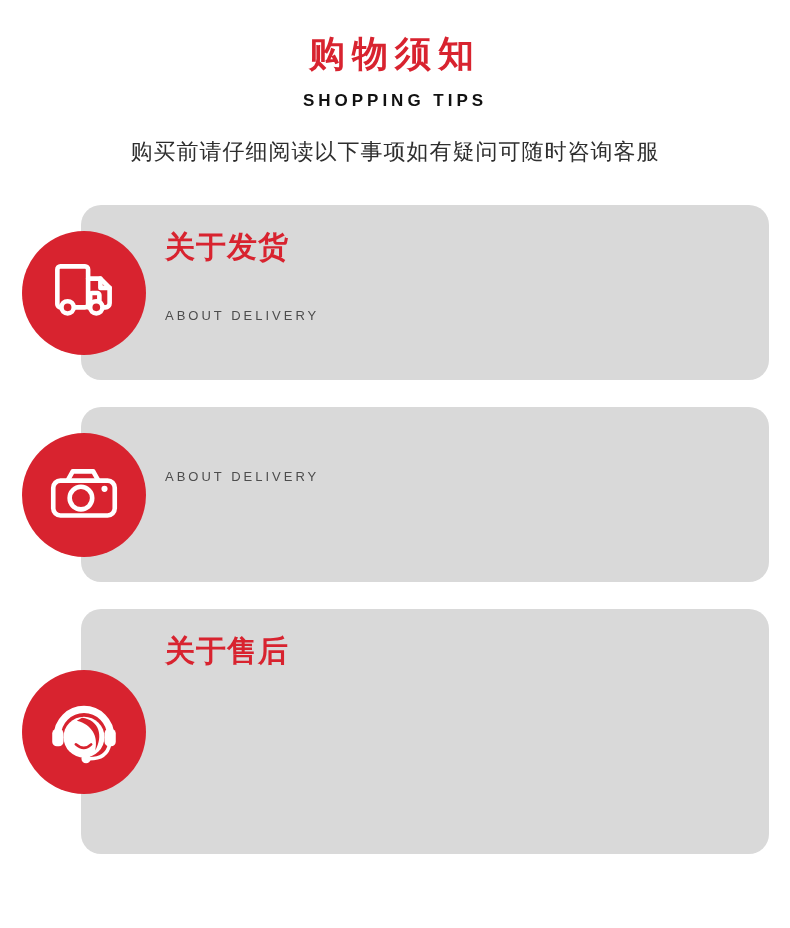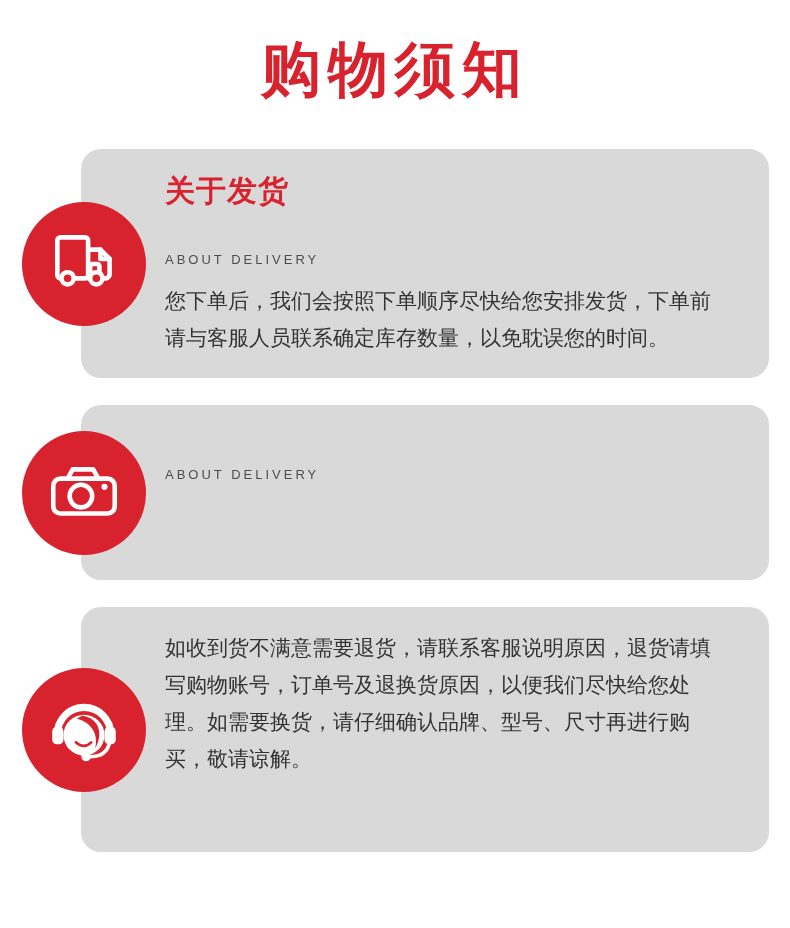--- a/index.html
+++ b/index.html
@@ -10,21 +10,21 @@
   *{box-sizing:border-box;}
   html,body{margin:0;padding:0;}
   body{
     width:790px;height:928px;background:#ffffff;
     font-family:"Liberation Sans","DejaVu Sans",sans-serif;
   }
   .page{position:relative;width:790px;height:928px;background:#fff;overflow:hidden;}
 
   .main-title{
     margin:30px 0 0 0;text-align:center;
-    color:var(--red);font-size:60px;font-weight:bold;letter-spacing:7px;
+    color:var(--red);font-size:36px;font-weight:bold;letter-spacing:7px;
   }
   .main-subtitle{
     margin-top:12px;text-align:center;
     color:#111;font-size:17px;font-weight:bold;letter-spacing:4px;
   }
   .intro{
     margin:26px 0 0 0;text-align:center;
     color:#2e2e2e;font-size:22px;letter-spacing:1px;
   }
 
@@ -55,38 +55,39 @@
   .card-body{
     margin:0;color:var(--body);font-size:21px;line-height:37px;
   }
 </style>
 </head>
 <body>
 
 <div class="page">
 
   <h1 class="main-title">购物须知</h1>
+  <div class="main-subtitle">SHOPPING TIPS</div>
+  <p class="intro">购买前请仔细阅读以下事项如有疑问可随时咨询客服</p>
 
   <div class="cards">
 
     <section class="card">
       <div class="badge">
         <svg viewBox="0 0 80 80" fill="none" stroke="#ffffff" stroke-width="4.5" stroke-linejoin="round" stroke-linecap="round">
           <rect x="14" y="14" width="30" height="40" rx="3"></rect>
           <path d="M44 26 H56 L65 35 V50 a4 4 0 0 1 -4 4 H44"></path>
           <path d="M56 26 V35 H65"></path>
           <rect x="46" y="40" width="9" height="9" rx="2"></rect>
           <circle cx="24" cy="54" r="6" fill="#d8232f"></circle>
           <circle cx="52" cy="54" r="6" fill="#d8232f"></circle>
         </svg>
       </div>
       <div class="content">
         <h2 class="card-title">关于发货</h2>
         <div class="card-subtitle">ABOUT DELIVERY</div>
-        <p class="card-body">您下单后，我们会按照下单顺序尽快给您安排发货，下单前请与客服人员联系确定库存数量，以免耽误您的时间。</p>
       </div>
     </section>
 
     <section class="card">
       <div class="badge">
         <svg viewBox="0 0 80 80" fill="none" stroke="#ffffff" stroke-width="4.5" stroke-linejoin="round" stroke-linecap="round">
           <rect x="10" y="26" width="60" height="34" rx="7"></rect>
           <path d="M24 26 L29 17 H49 L54 26"></path>
           <circle cx="37" cy="43" r="11"></circle>
           <circle cx="60" cy="34" r="3" fill="#ffffff" stroke="none"></circle>
@@ -104,18 +105,18 @@
           <path d="M38 26 C55 28 59 44 51 58 C54 44 48 33 33 29 Z" fill="#d8232f"></path>
           <path d="M14 44 a26 26 0 0 1 52 0" fill="none" stroke="#ffffff" stroke-width="7"></path>
           <rect x="9" y="37" width="11" height="17" rx="4.5" fill="#ffffff"></rect>
           <rect x="60" y="37" width="11" height="17" rx="4.5" fill="#ffffff"></rect>
           <path d="M32 52 q8 7 15 0" fill="none" stroke="#d8232f" stroke-width="2.5" stroke-linecap="round"></path>
           <path d="M65 52 q-3 15 -22 14" fill="none" stroke="#ffffff" stroke-width="3.5" stroke-linecap="round"></path>
           <circle cx="42" cy="66" r="4.5" fill="#ffffff"></circle>
         </svg>
       </div>
       <div class="content">
-        <p class="card-body">如收到货不满意需要退货，请联系客服说明原因，退货请填写购物账号，订单号及退换货原因，以便我们尽快给您处理。如需要换货，请仔细确认品牌、型号、尺寸再进行购买，敬请谅解。</p>
+        <h2 class="card-title">关于售后</h2>
       </div>
     </section>
 
   </div>
 </div>
 
 </body></html>

